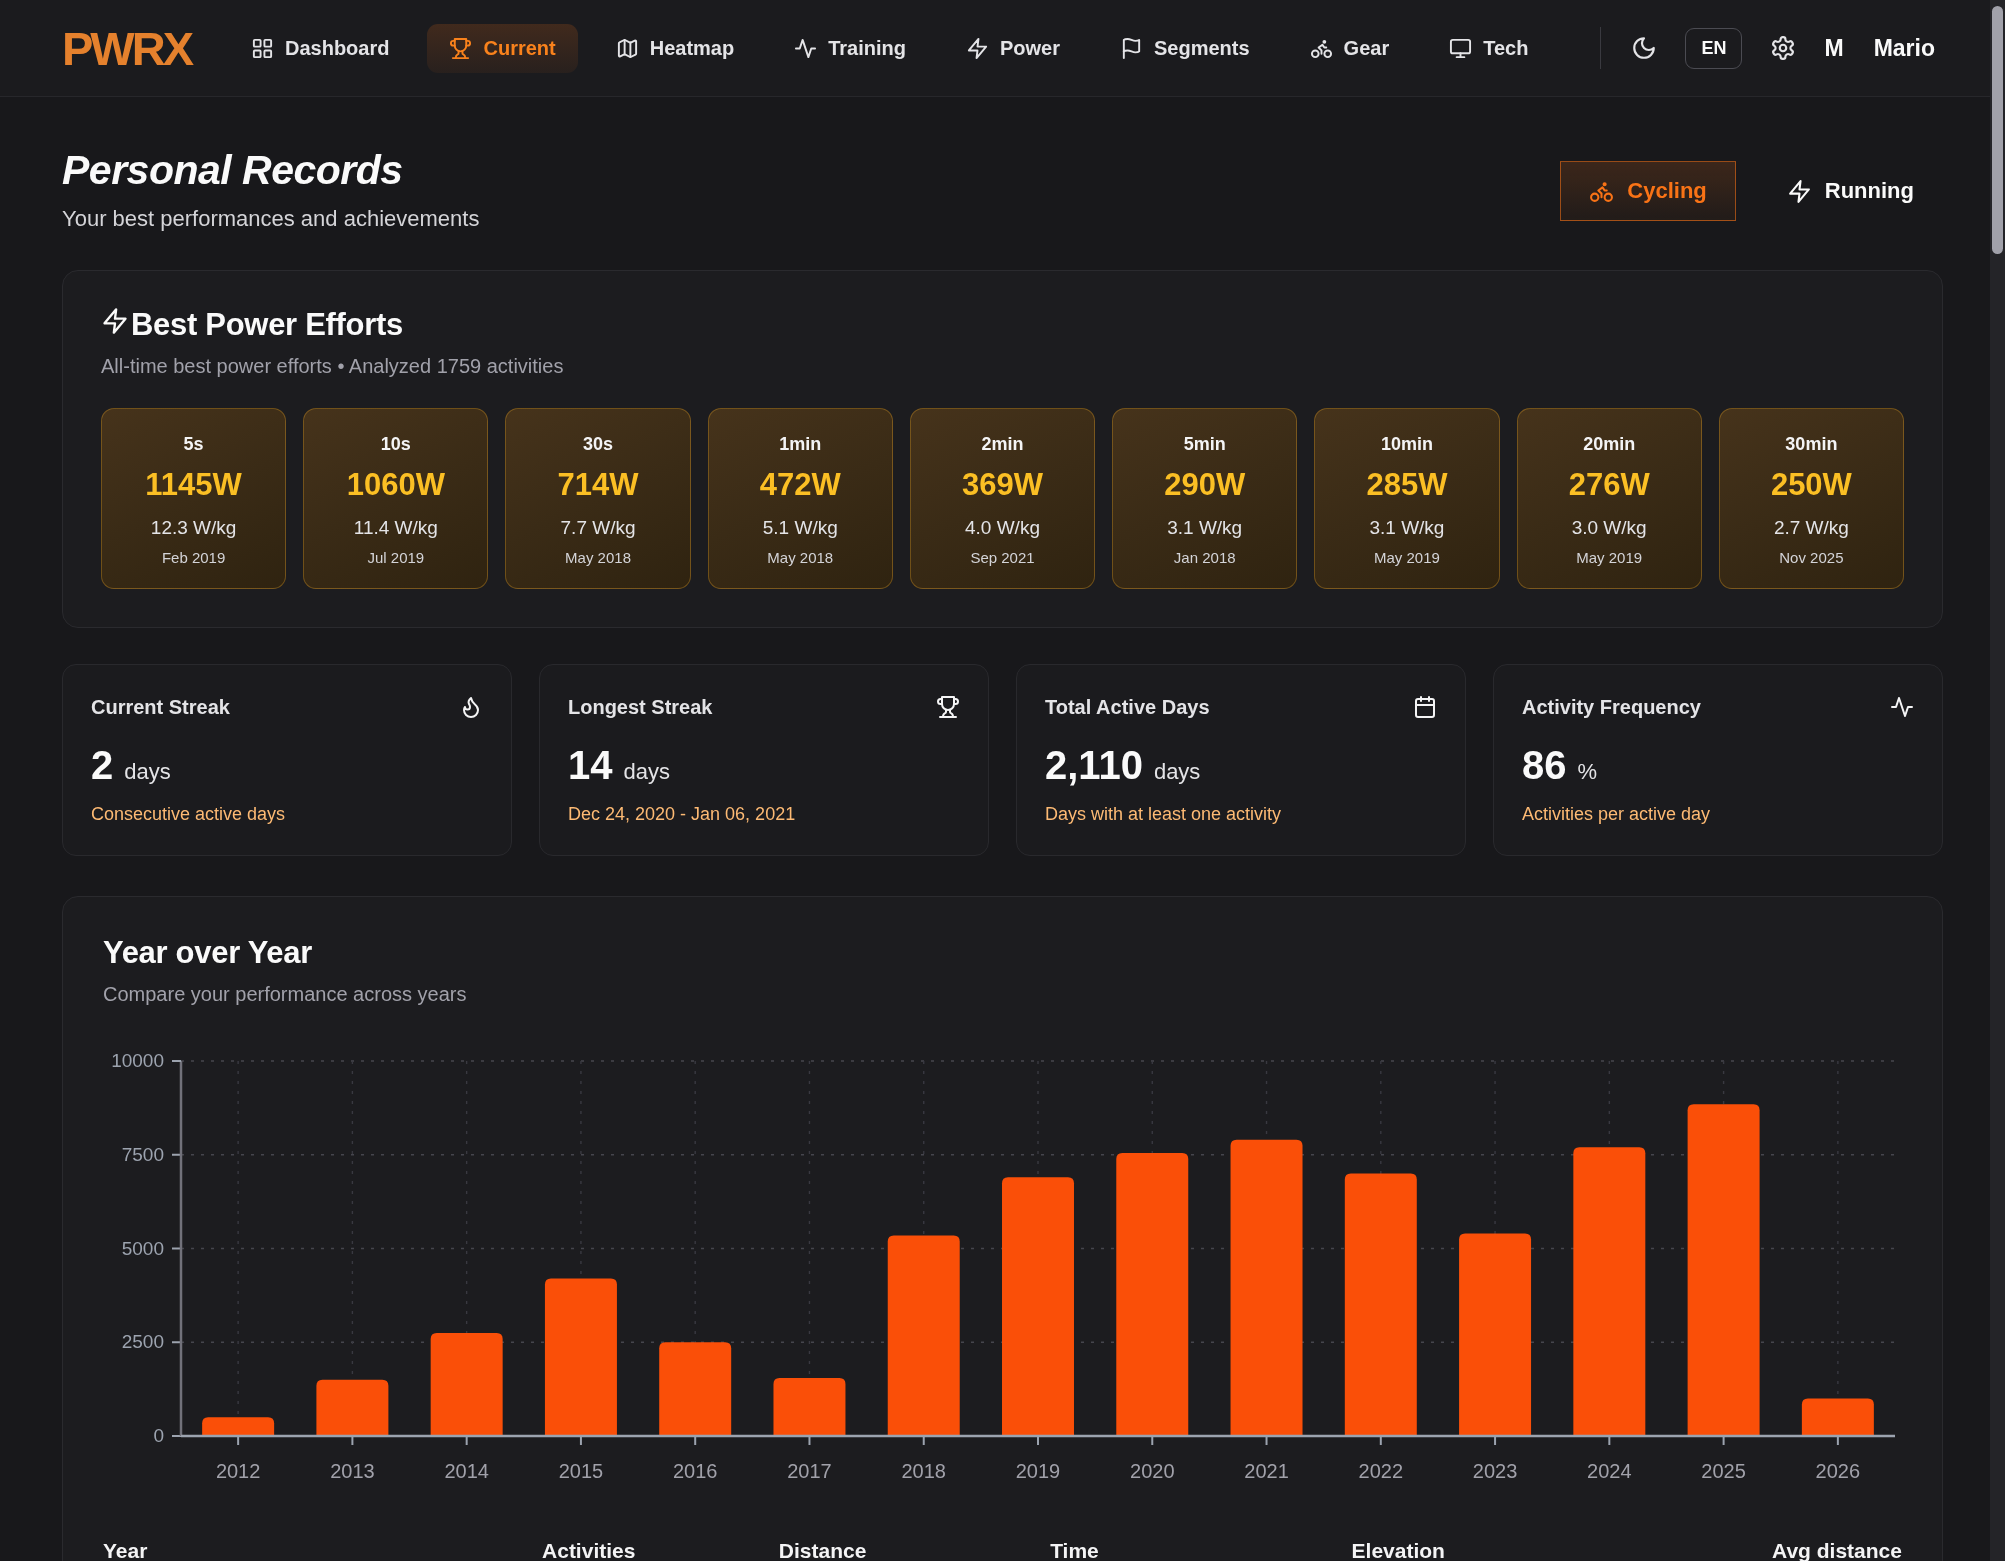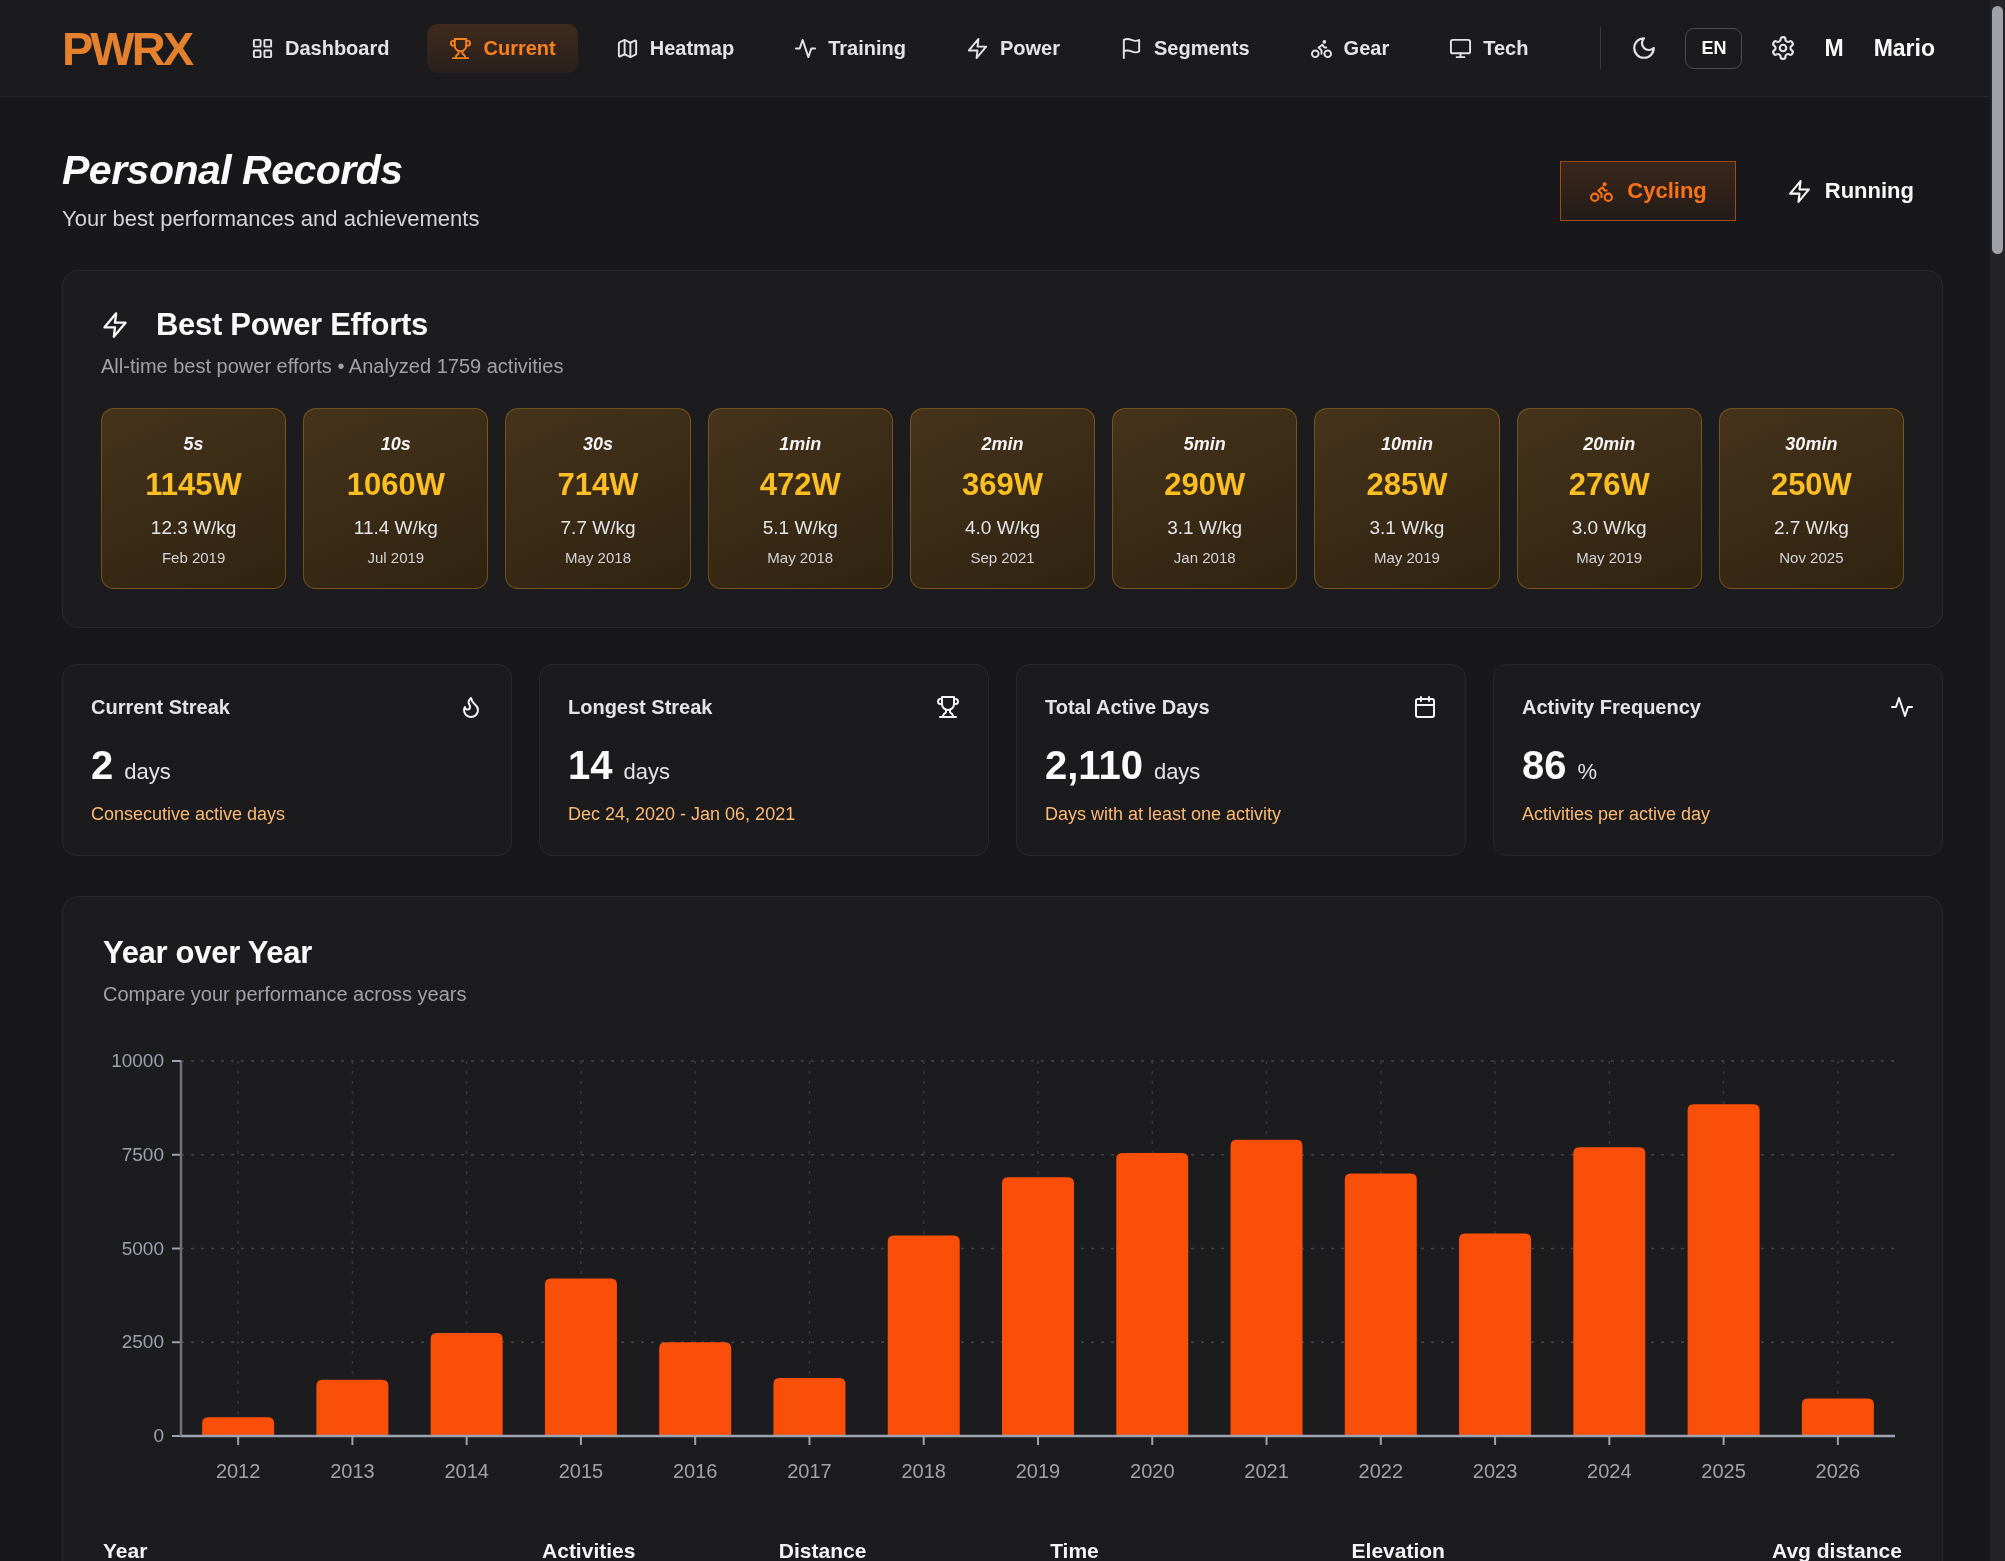--- a/index.html
+++ b/index.html
@@ -66,31 +66,31 @@
   .sport-btn svg { width:25px; height:25px; }
   .sport-btn.active {
     color:#f97316; border:1px solid rgba(249,115,22,0.55);
     background:linear-gradient(180deg, rgba(249,115,22,0.16), rgba(120,60,10,0.10));
   }
   
   .card {
     background:#1c1c1f; border:1px solid #2a2a2e; border-radius:16px;
   }
   .power-card { margin-top:38px; padding:36px 38px 38px; }
-  .card-title-row { display:flex; align-items:center; gap:27px; }
+  .card-title-row { display:flex; gap:2px; }
   .card-title-row svg { width:28px; height:28px; color:#fafafa; }
   .card-title { font-size:31px; font-weight:800; color:#fafafa; letter-spacing:-0.3px; }
   .card-subtitle { font-size:20px; color:#a1a1aa; margin-top:12px; }
   .tiles { display:grid; grid-template-columns:repeat(9,1fr); gap:17px; margin-top:30px; }
   .tile {
     border-radius:13px; text-align:center; padding:25px 6px 22px;
     background:linear-gradient(155deg, #46331b 0%, #3a2b16 50%, #2f2310 100%);
     border:1px solid rgba(205,145,35,0.40);
   }
-  .tile-duration { font-size:18px; font-weight:600; color:#f4f4f5;font-style:italic; }
+  .tile-duration { font-size:18px; font-weight:600; color:#f4f4f5; }
   .tile-power { font-size:31px; font-weight:800; color:#fbbf24; margin:12px 0 14px; }
   .tile-wkg { font-size:19px; color:#e4e4e7; }
   .tile-date { font-size:15px; color:#d4d4d8; margin-top:10px; }
   
   .stats-row { display:grid; grid-template-columns:repeat(4,1fr); gap:27px; margin-top:36px; }
   .stat-card { padding:30px 28px; border-radius:14px; background:#1b1b1e; border:1px solid #29292d; }
   .stat-head { display:flex; justify-content:space-between; align-items:center; }
   .stat-title { font-size:20px; font-weight:600; color:#e4e4e7; }
   .stat-head svg { width:24px; height:24px; color:#f4f4f5; }
   .stat-value-row { margin-top:24px; display:flex; align-items:baseline; gap:11px; }

